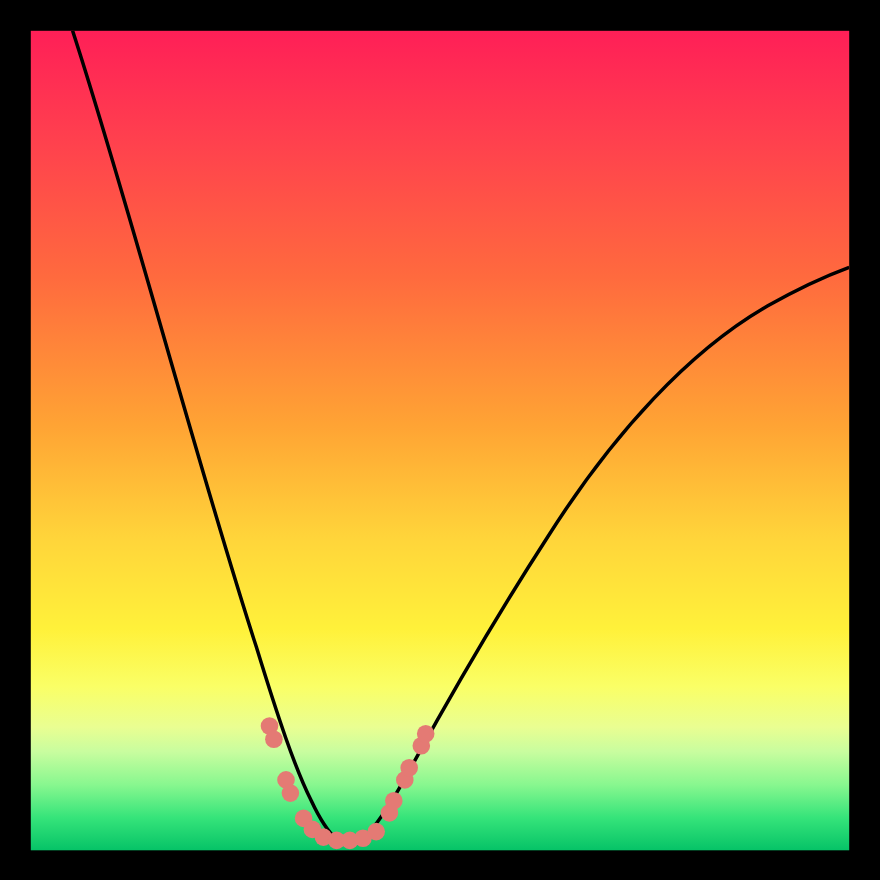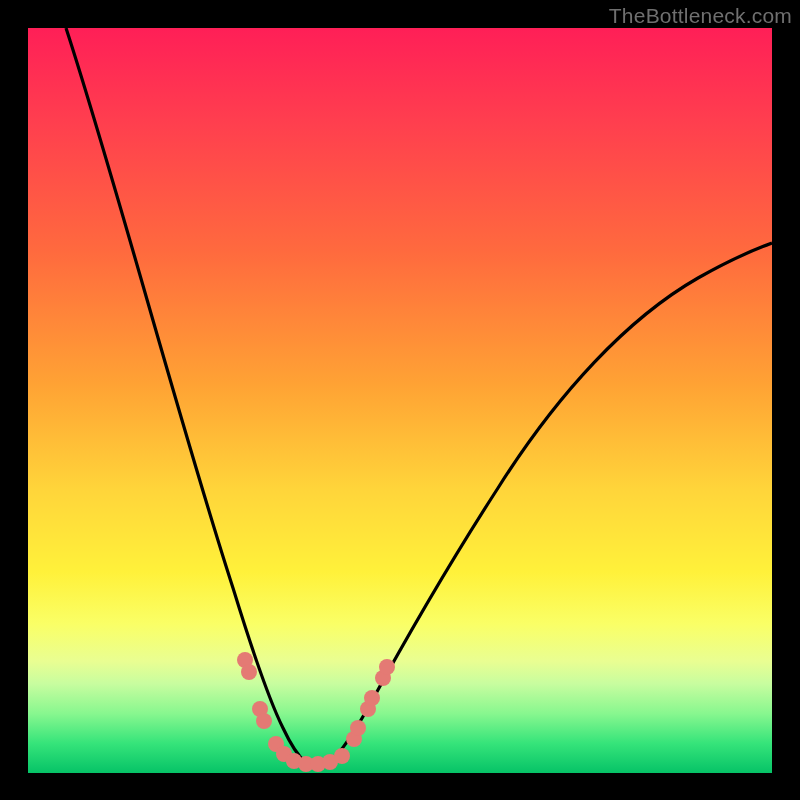--- a/index.html
+++ b/index.html
@@ -97,14 +97,13 @@
 
         <circle cx="340" cy="681" r="8"></circle>
         <circle cx="344" cy="670" r="8"></circle>
 
         <circle cx="355" cy="650" r="8"></circle>
         <circle cx="359" cy="639" r="8"></circle>
       </g>
     </svg>
 
   </div>
-  <div class="watermark">TheBottleneck.com</div>
 </div>
 
 </body></html>

